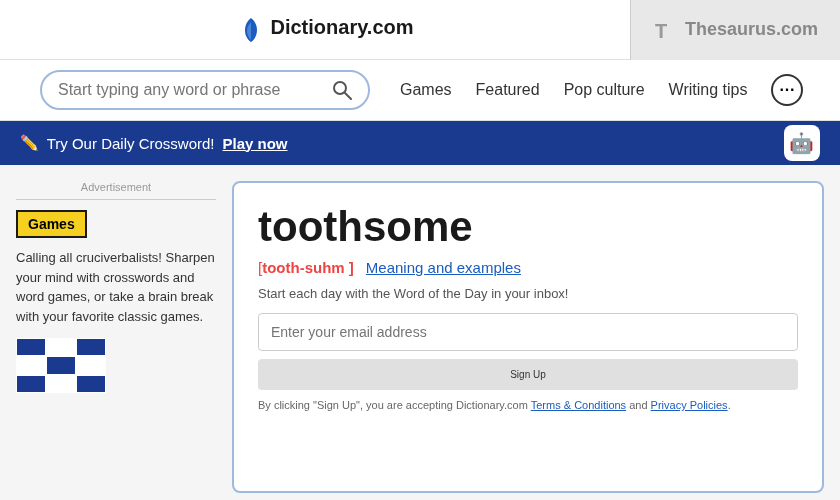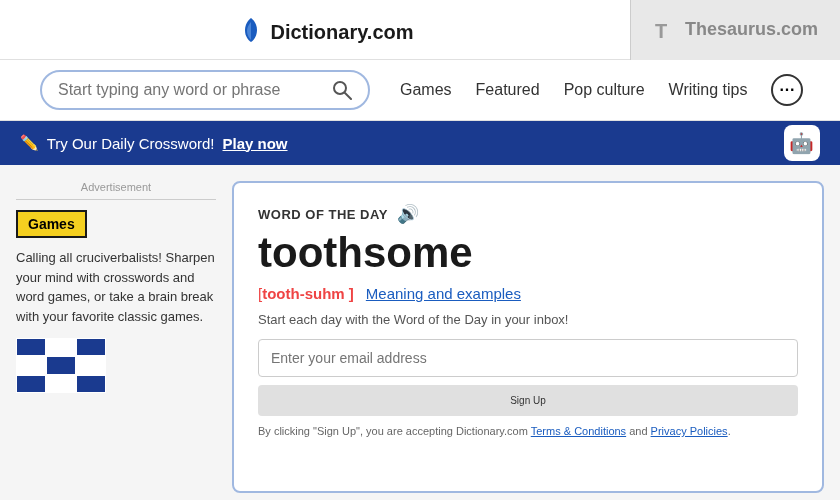--- a/index.html
+++ b/index.html
@@ -16,21 +16,21 @@
     .header-left {
       display: flex;
       align-items: center;
       justify-content: center;
       flex: 1;
       gap: 8px;
       padding-left: 20px;
     }
     .logo-area {
       display: flex;
-      align-items: flex-end;
+      align-items: flex-start;
       gap: 6px;
     }
     .logo-icon {
       width: 28px;
       height: 28px;
     }
     .logo-text {
       font-size: 20px;
       font-weight: bold;
       color: #1a1a1a;
@@ -368,24 +368,20 @@
       <div class="grid-cell light"></div>
       <div class="grid-cell dark"></div>
       <div class="grid-cell light"></div>
       <div class="grid-cell dark"></div>
       <div class="grid-cell light"></div>
       <div class="grid-cell dark"></div>
     </div>
   </div>
 
   <div class="wod-card">
-    <div class="wod-header">
-      <span class="wod-title">WORD OF THE DAY</span>
-      <span class="sound-icon">🔊</span>
-    </div>
     <div class="wod-word">toothsome</div>
     <div class="wod-pronunciation">
       <span class="pronunciation-text">
         [<span style="font-weight:bold">tooth</span><span>-suhm ]</span>
       </span>
       <a class="meaning-link">Meaning and examples</a>
     </div>
     <div class="wod-description">Start each day with the Word of the Day in your inbox!</div>
     <div class="email-row">
       <input class="email-input" type="email" placeholder="Enter your email address" style="">

